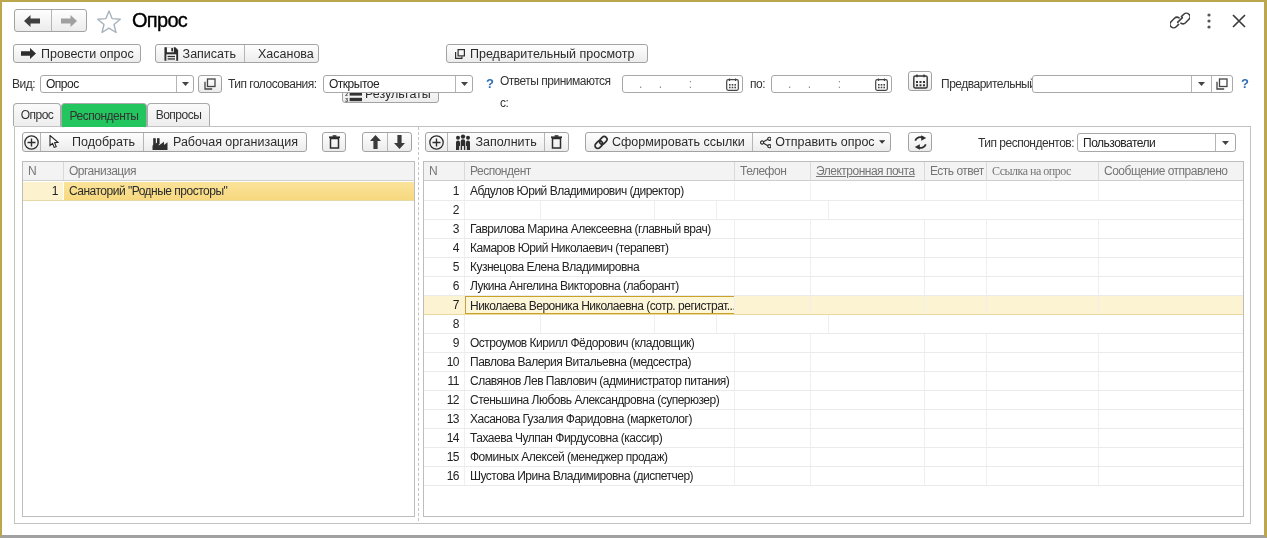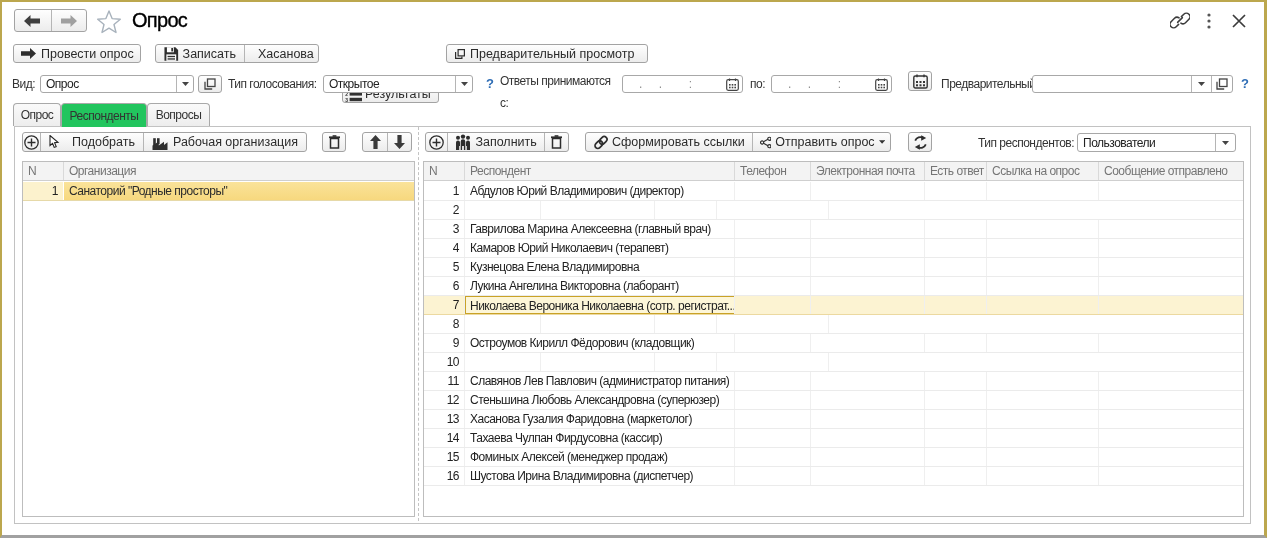--- a/index.html
+++ b/index.html
@@ -358,23 +358,23 @@
     <div class="c num" style="width:41px;background:#fcf2cd;border-right:1px solid #fff;">1</div>
     <div class="c" style="flex:1;background:linear-gradient(#fae39a,#f7d87e);color:#2b2b2b;">Санаторий "Родные просторы"</div>
   </div>
 </div>
 
 <div class="tbl" style="left:423px;top:161px;width:821px;height:356px;">
   <div class="th">
     <div class="c" style="width:41px;">N</div>
     <div class="c" style="width:270px;">Респондент</div>
     <div class="c" style="width:76px;">Телефон</div>
-    <div class="c" style="width:114px;">Электронная почта</div>
+    <div class="c" style="width:114px;text-decoration:underline;">Электронная почта</div>
     <div class="c" style="width:62px;">Есть ответ</div>
-    <div class="c" style="width:112px;">Ссылка на опрос</div>
+    <div class="c" style="width:112px;font-family:Liberation Serif, serif;">Ссылка на опрос</div>
     <div class="c" style="flex:1;">Сообщение отправлено</div>
   </div>
   <div class="row" style="top:20px;">
       <div class="c num" style="width:41px;">1</div>
       <div class="c" style="width:270px;">Абдулов Юрий Владимирович (директор)</div>
       <div class="c" style="width:76px;"></div>
       <div class="c" style="width:114px;"></div>
       <div class="c" style="width:62px;"></div>
       <div class="c" style="width:112px;"></div>
       <div class="c" style="flex:1;"></div>
@@ -446,20 +446,21 @@
       <div class="c num" style="width:41px;">9</div>
       <div class="c" style="width:270px;">Остроумов Кирилл Фёдорович (кладовщик)</div>
       <div class="c" style="width:76px;"></div>
       <div class="c" style="width:114px;"></div>
       <div class="c" style="width:62px;"></div>
       <div class="c" style="width:112px;"></div>
       <div class="c" style="flex:1;"></div>
     </div>
 <div class="row" style="top:191px;">
       <div class="c num" style="width:41px;">10</div>
+      <div class="c" style="width:270px;">Павлова Валерия Витальевна (медсестра)</div>
       <div class="c" style="width:76px;"></div>
       <div class="c" style="width:114px;"></div>
       <div class="c" style="width:62px;"></div>
       <div class="c" style="width:112px;"></div>
       <div class="c" style="flex:1;"></div>
     </div>
 <div class="row" style="top:210px;">
       <div class="c num" style="width:41px;">11</div>
       <div class="c" style="width:270px;">Славянов Лев Павлович (администратор питания)</div>
       <div class="c" style="width:76px;"></div>

